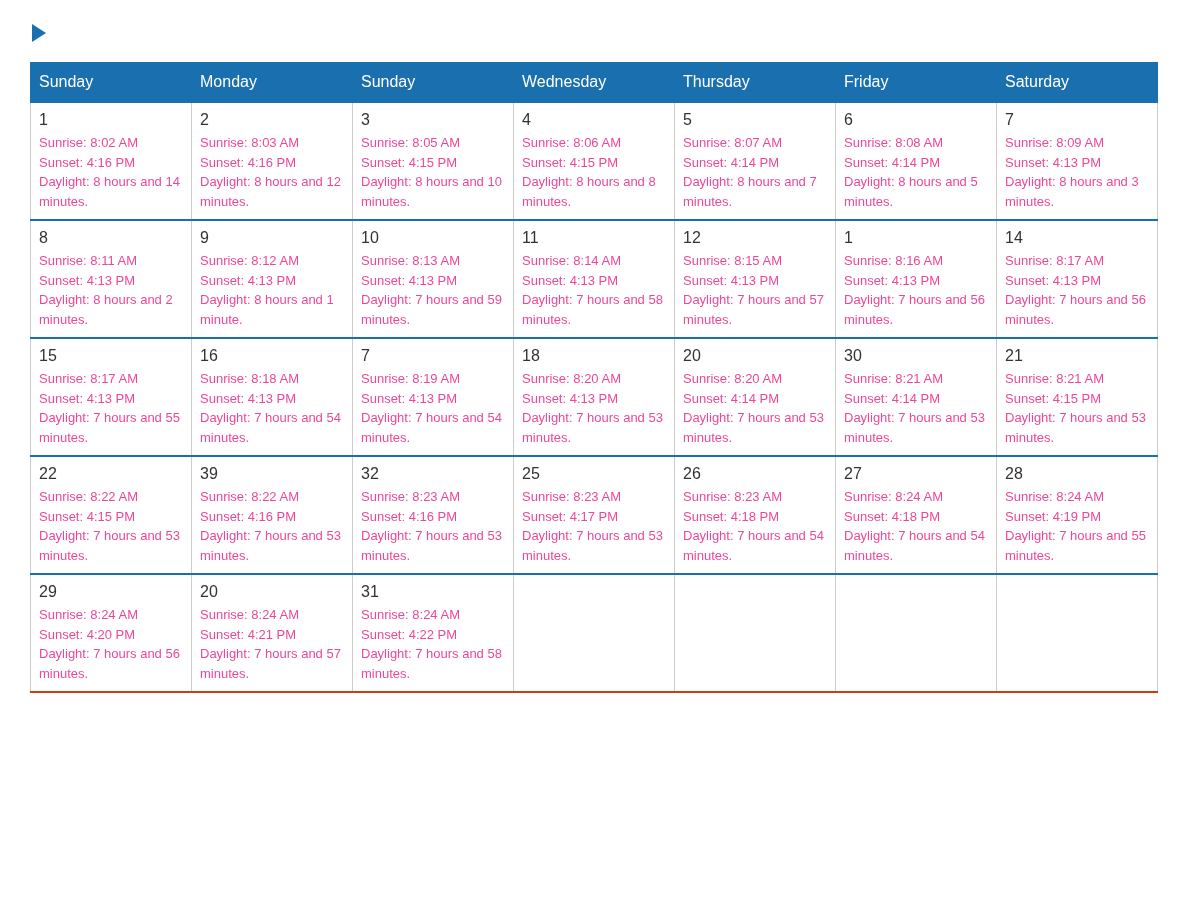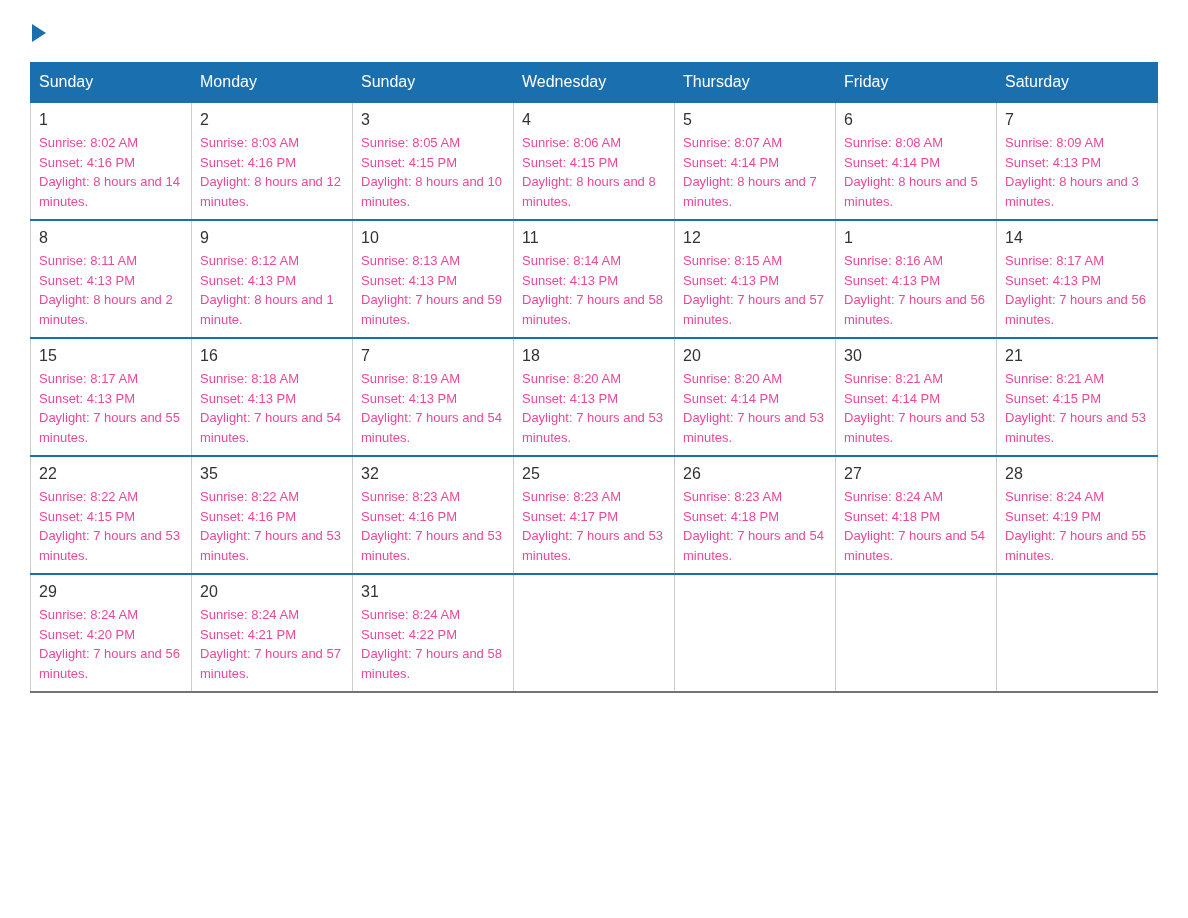--- a/index.html
+++ b/index.html
@@ -95,21 +95,21 @@
     }
     .day-info {
       font-size: 13px;
       line-height: 1.5;
       color: #ec4899;
     }
     tbody td:empty {
       background: #fff;
     }
     .last-row td {
-      border-bottom: 2px solid #737373;
+      border-bottom: 2px solid #c2410c;
     }
   </style>
 </head>
 <body>
 
 <div class="header">
   <div class="logo">
     <div class="logo-text">
       <span class="logo-general"></span>
       <div class="logo-blue-part">
@@ -226,21 +226,21 @@
           <span class="day-number">21</span>
           <div class="day-info">Sunrise: 8:21 AM<br>Sunset: 4:15 PM<br>Daylight: 7 hours and 53 minutes.</div>
         </td>
       </tr>
       <tr>
         <td>
           <span class="day-number">22</span>
           <div class="day-info">Sunrise: 8:22 AM<br>Sunset: 4:15 PM<br>Daylight: 7 hours and 53 minutes.</div>
         </td>
         <td>
-          <span class="day-number">35</span>
+          <span class="day-number">39</span>
           <div class="day-info">Sunrise: 8:22 AM<br>Sunset: 4:16 PM<br>Daylight: 7 hours and 53 minutes.</div>
         </td>
         <td>
           <span class="day-number">32</span>
           <div class="day-info">Sunrise: 8:23 AM<br>Sunset: 4:16 PM<br>Daylight: 7 hours and 53 minutes.</div>
         </td>
         <td>
           <span class="day-number">25</span>
           <div class="day-info">Sunrise: 8:23 AM<br>Sunset: 4:17 PM<br>Daylight: 7 hours and 53 minutes.</div>
         </td>

